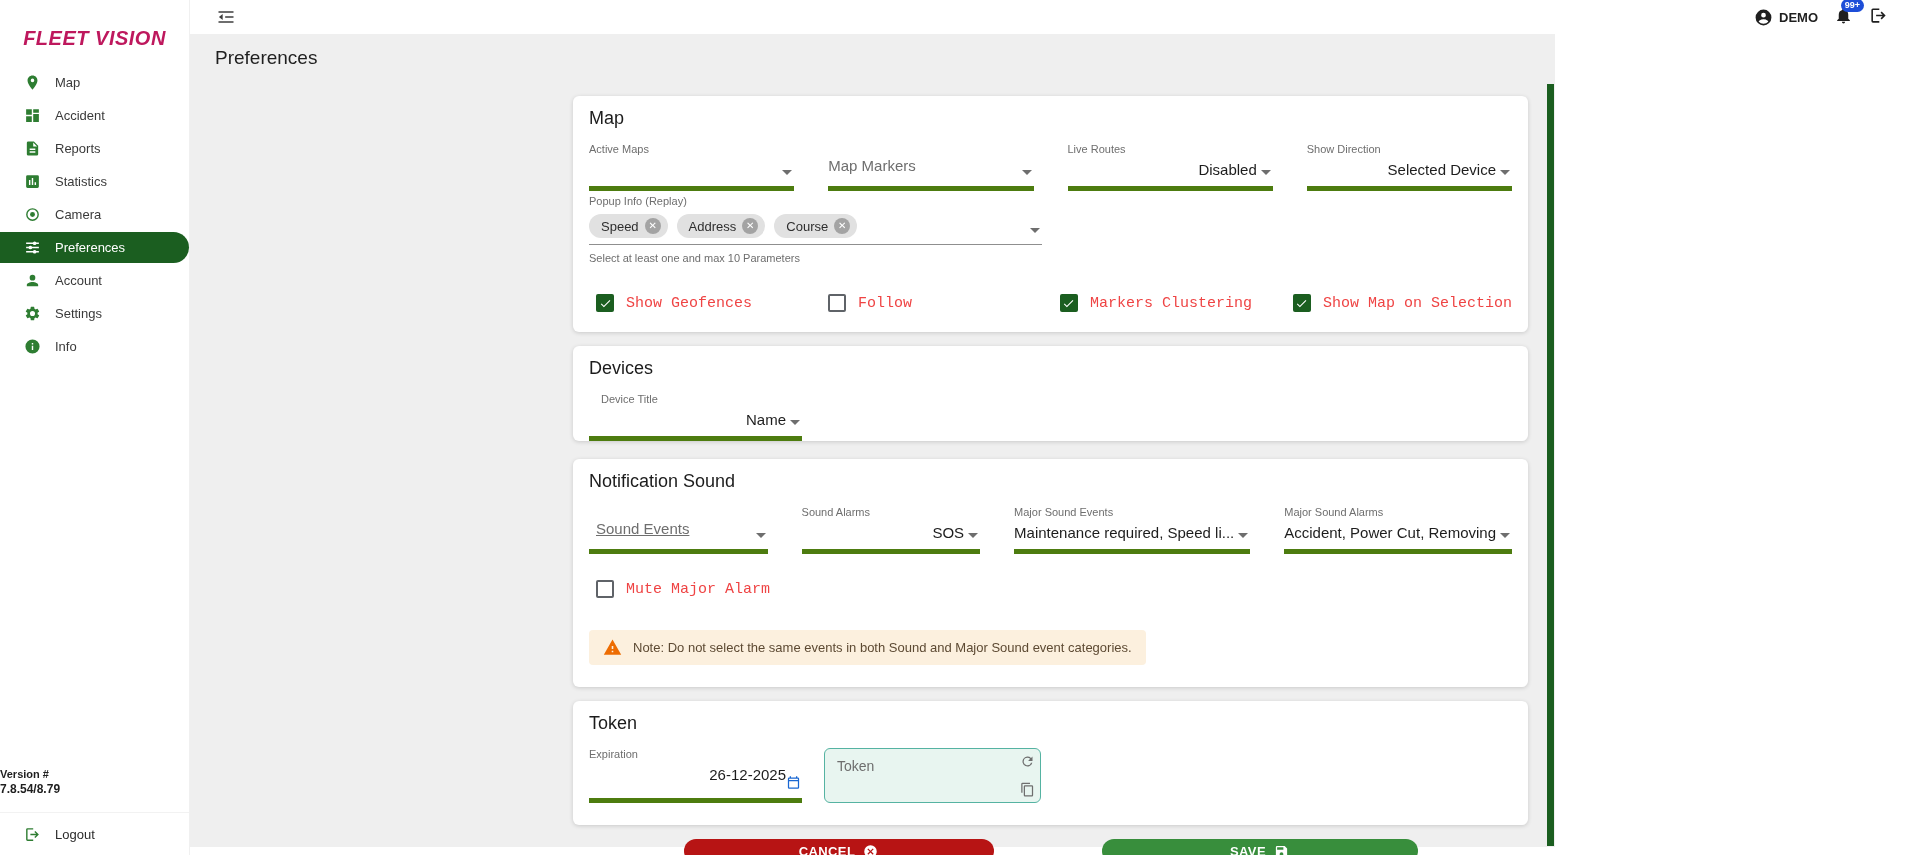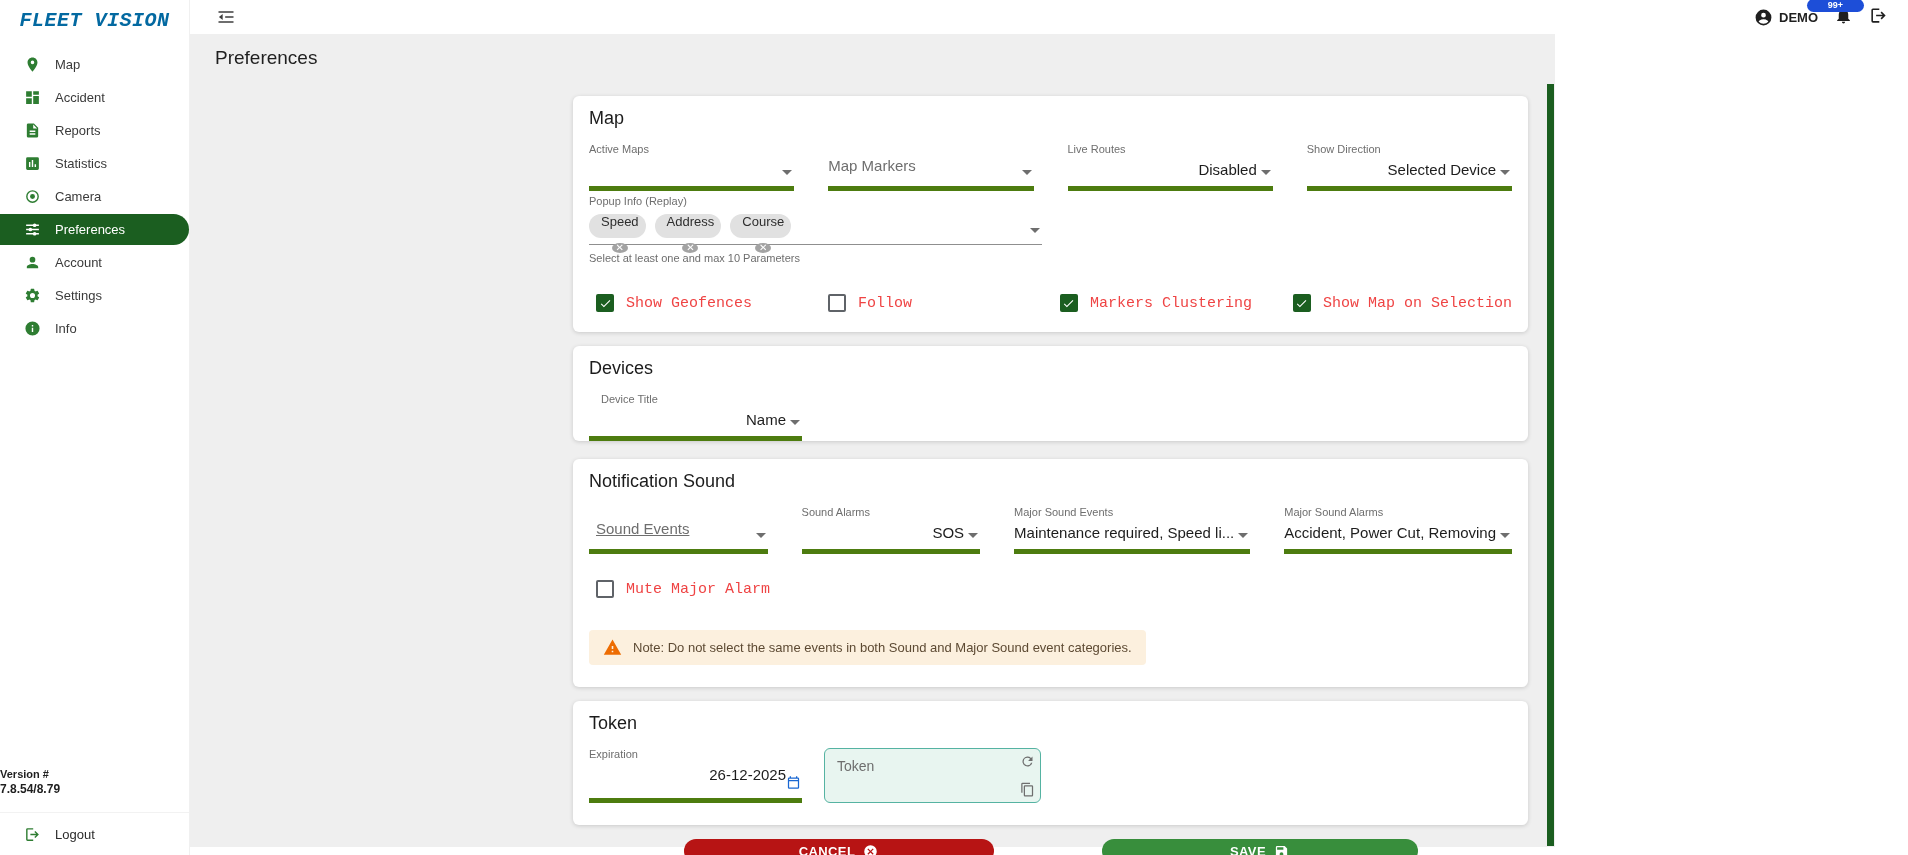--- a/index.html
+++ b/index.html
@@ -1,21 +1,21 @@
 <!DOCTYPE html>
 <html><head>
 <meta charset="utf-8">
 <style>
   html,body{margin:0;padding:0;background:#fff;}
   body{font-family:"Liberation Sans",sans-serif;-webkit-font-smoothing:antialiased;}
   .app{display:flex;width:1908px;height:855px;overflow:hidden;background:#fff;}
 
   
   .sidebar{width:189px;flex:none;background:#fff;display:flex;flex-direction:column;border-right:1px solid #f0f0f0;}
-  .logo{height:36px;display:flex;align-items:center;justify-content:center;font-size:20px;font-weight:800;font-style:italic;letter-spacing:.5px;color:#0369a1;margin-top:2px;font-family:Liberation Mono, monospace;}
+  .logo{height:36px;display:flex;align-items:center;justify-content:center;font-size:20px;font-weight:800;font-style:italic;letter-spacing:.5px;color:#be185d;margin-top:20px;}
   .nav{margin-top:10px;}
   .nav-item{height:33px;display:flex;align-items:center;padding-left:24px;gap:14px;font-size:13px;color:#3a3a3a;cursor:pointer;white-space:nowrap;}
   .nav-item svg{width:17px;height:17px;fill:#2e7d32;flex:none;}
   .nav-item.active{background:#1b5e20;color:#fff;border-radius:0 17px 17px 0;height:31px;margin:1px 0;}
   .nav-item.active svg{fill:#fff;}
   .sidebar-bottom{margin-top:auto;}
   .version{text-align:left;margin-bottom:16px;color:#1f1f1f;}
   .version .vlabel{font-size:11px;font-weight:600;}
   .version .vnum{font-size:12px;font-weight:700;margin-top:2px;}
   .logout-row{height:42px;display:flex;align-items:center;gap:14px;padding-left:24px;font-size:13px;color:#2b2b2b;cursor:pointer;border-top:1px solid #f2f2f2;}
@@ -24,21 +24,21 @@
   
   .main{flex:1;display:flex;flex-direction:column;min-width:0;}
   .topbar{height:34px;background:#fff;display:flex;align-items:center;padding:0 20px 0 26px;flex:none;}
   .menu-toggle{width:20px;height:20px;border:none;background:none;padding:0;cursor:pointer;color:#3f3f3f;}
   .menu-toggle svg{width:20px;height:20px;fill:#3f3f3f;}
   .topbar-right{margin-left:auto;display:flex;align-items:center;gap:16px;}
   .user-chip{display:flex;align-items:center;gap:6px;font-size:13px;font-weight:600;color:#1f1f1f;cursor:pointer;}
   .user-chip svg{width:19px;height:19px;fill:#1f1f1f;}
   .bell-wrap{position:relative;cursor:pointer;}
   .bell-wrap svg{width:19px;height:19px;fill:#1f1f1f;}
-  .badge{position:absolute;top:-7px;right:-11px;background:#1d4ed8;color:#fff;font-size:9px;font-weight:700;padding:2px 21px;border-radius:9px;line-height:1;}
+  .badge{position:absolute;top:-7px;right:-11px;background:#1d4ed8;color:#fff;font-size:9px;font-weight:700;padding:2px 4px;border-radius:9px;line-height:1;}
   .exit-btn{border:none;background:none;padding:0;cursor:pointer;}
   .exit-btn svg{width:19px;height:19px;fill:#1f1f1f;}
 
   
   .content{flex:1;display:flex;background:#fff;min-height:0;}
   .scroll-area{width:1365px;flex:none;background:#efefef;position:relative;height:813px;}
   .right-space{flex:1;background:#fff;}
   .scroll-thumb{position:absolute;right:1px;top:50px;width:7px;height:762px;background:#1b5e20;cursor:pointer;}
   .page-title{margin:13px 0 0 25px;font-size:19px;font-weight:500;color:#1f1f1f;}
   .cards{width:955px;margin:27px 0 0 383px;}
@@ -50,21 +50,21 @@
   .field{border-bottom:5px solid #4d7c0f;position:relative;padding-bottom:7px;min-height:38px;box-sizing:border-box;cursor:pointer;}
   .f-label{font-size:11px;color:#6e6e6e;height:13px;white-space:nowrap;}
   .f-label.indent{padding-left:12px;}
   .f-value{font-size:15px;color:#1d1d1d;margin-top:5px;white-space:nowrap;overflow:hidden;padding-right:16px;min-height:18px;text-align:right;}
   .f-ph{font-size:15px;color:#6e6e6e;margin-top:14px;white-space:nowrap;}
   .f-arrow{position:absolute;right:2px;bottom:11px;width:0;height:0;border-left:5px solid transparent;border-right:5px solid transparent;border-top:5px solid #6e6e6e;}
   .single-field{width:213px;}
 
   .popup-field{width:453px;margin-top:4px;border-bottom:1px solid #8f8f8f;position:relative;padding-bottom:6px;}
   .chips{display:flex;gap:9px;margin-top:6px;}
-  .chip{background:#e1e1e1;border-radius:14px;height:24px;display:inline-flex;align-items:center;padding:0 7px 0 12px;font-size:13px;color:#2e2e2e;gap:14px;cursor:pointer;flex-direction:column;}
+  .chip{background:#e1e1e1;border-radius:14px;height:24px;display:inline-flex;align-items:center;padding:0 7px 0 12px;font-size:13px;color:#2e2e2e;gap:6px;cursor:pointer;}
   .chip-x{width:16px;height:16px;border-radius:50%;background:#a3a3a3;color:#fff;font-size:10px;line-height:1;display:flex;align-items:center;justify-content:center;cursor:pointer;}
   .helper{font-size:11px;color:#6e6e6e;margin-top:7px;}
 
   .check-grid{display:grid;grid-template-columns:repeat(4,1fr);column-gap:34px;margin-top:30px;padding-bottom:20px;}
   .check{display:flex;align-items:center;gap:12px;padding-left:7px;cursor:pointer;}
   .check.solo{margin-top:26px;padding-bottom:0;}
   .box{width:18px;height:18px;border-radius:2px;flex:none;box-sizing:border-box;}
   .box.checked{background:#1b5e20;display:flex;align-items:center;justify-content:center;}
   .box.checked svg{width:13px;height:13px;fill:#fff;}
   .box.un{border:2px solid #5f6368;background:#fff;}

